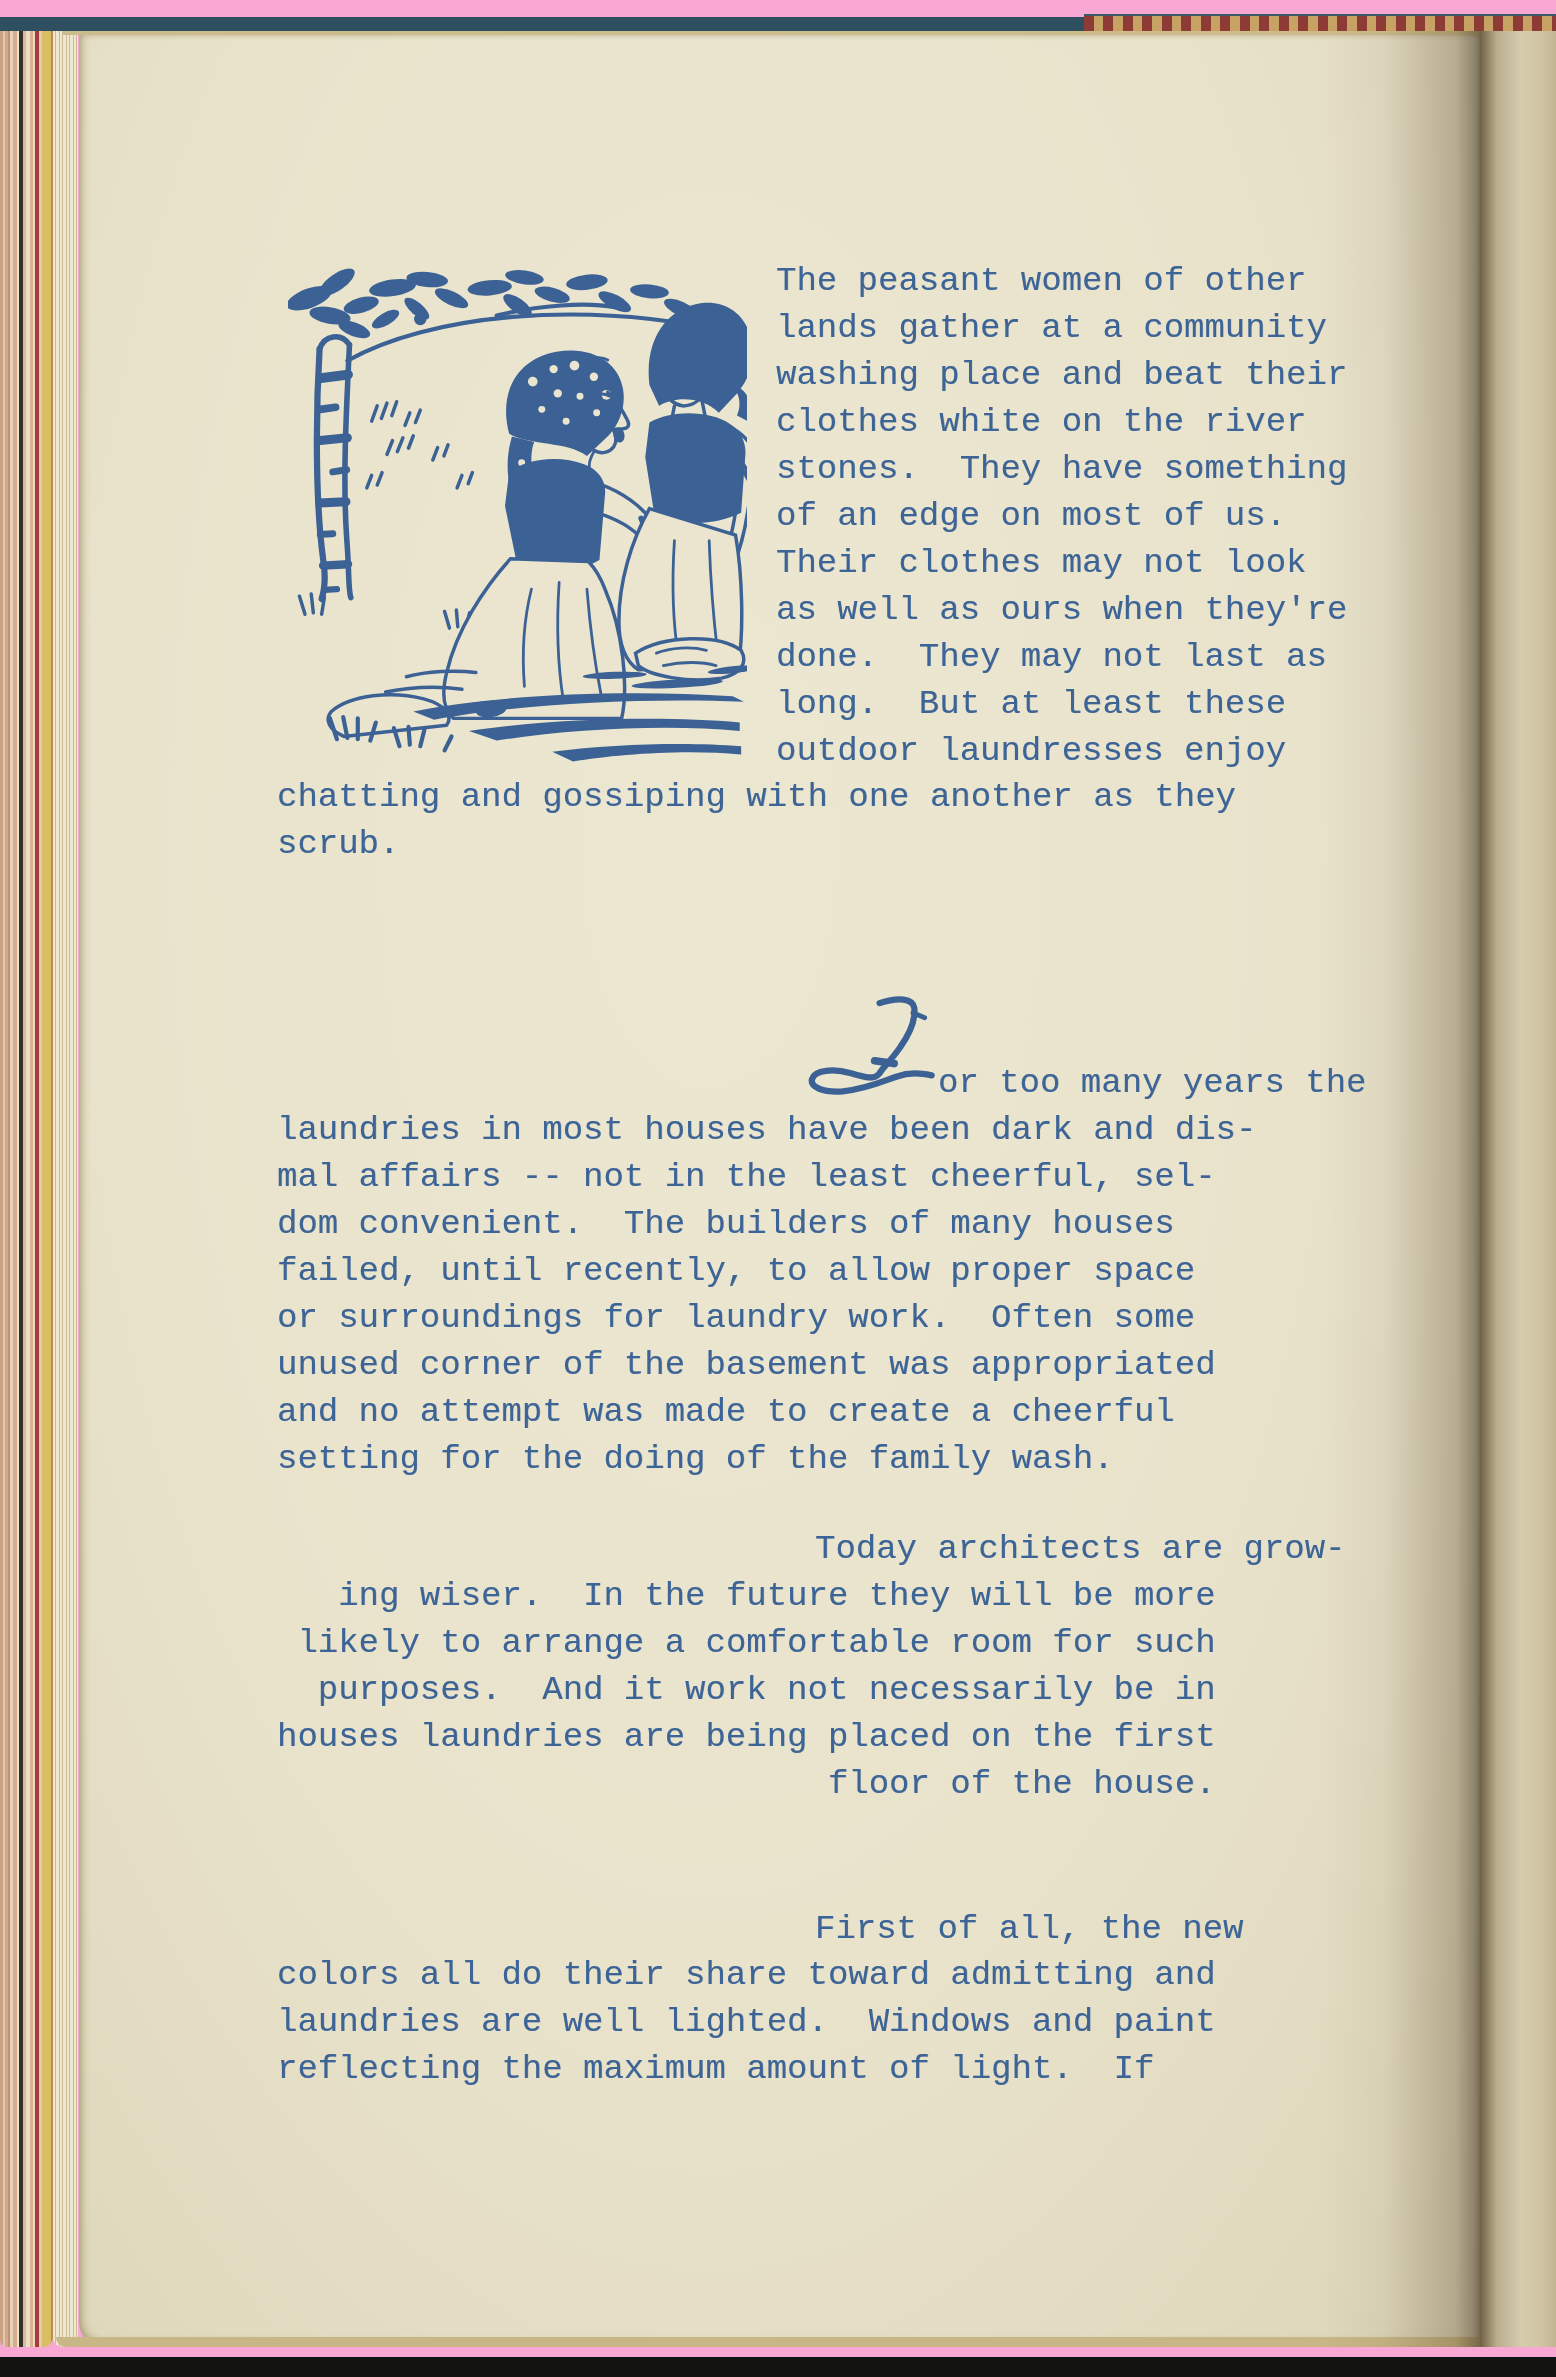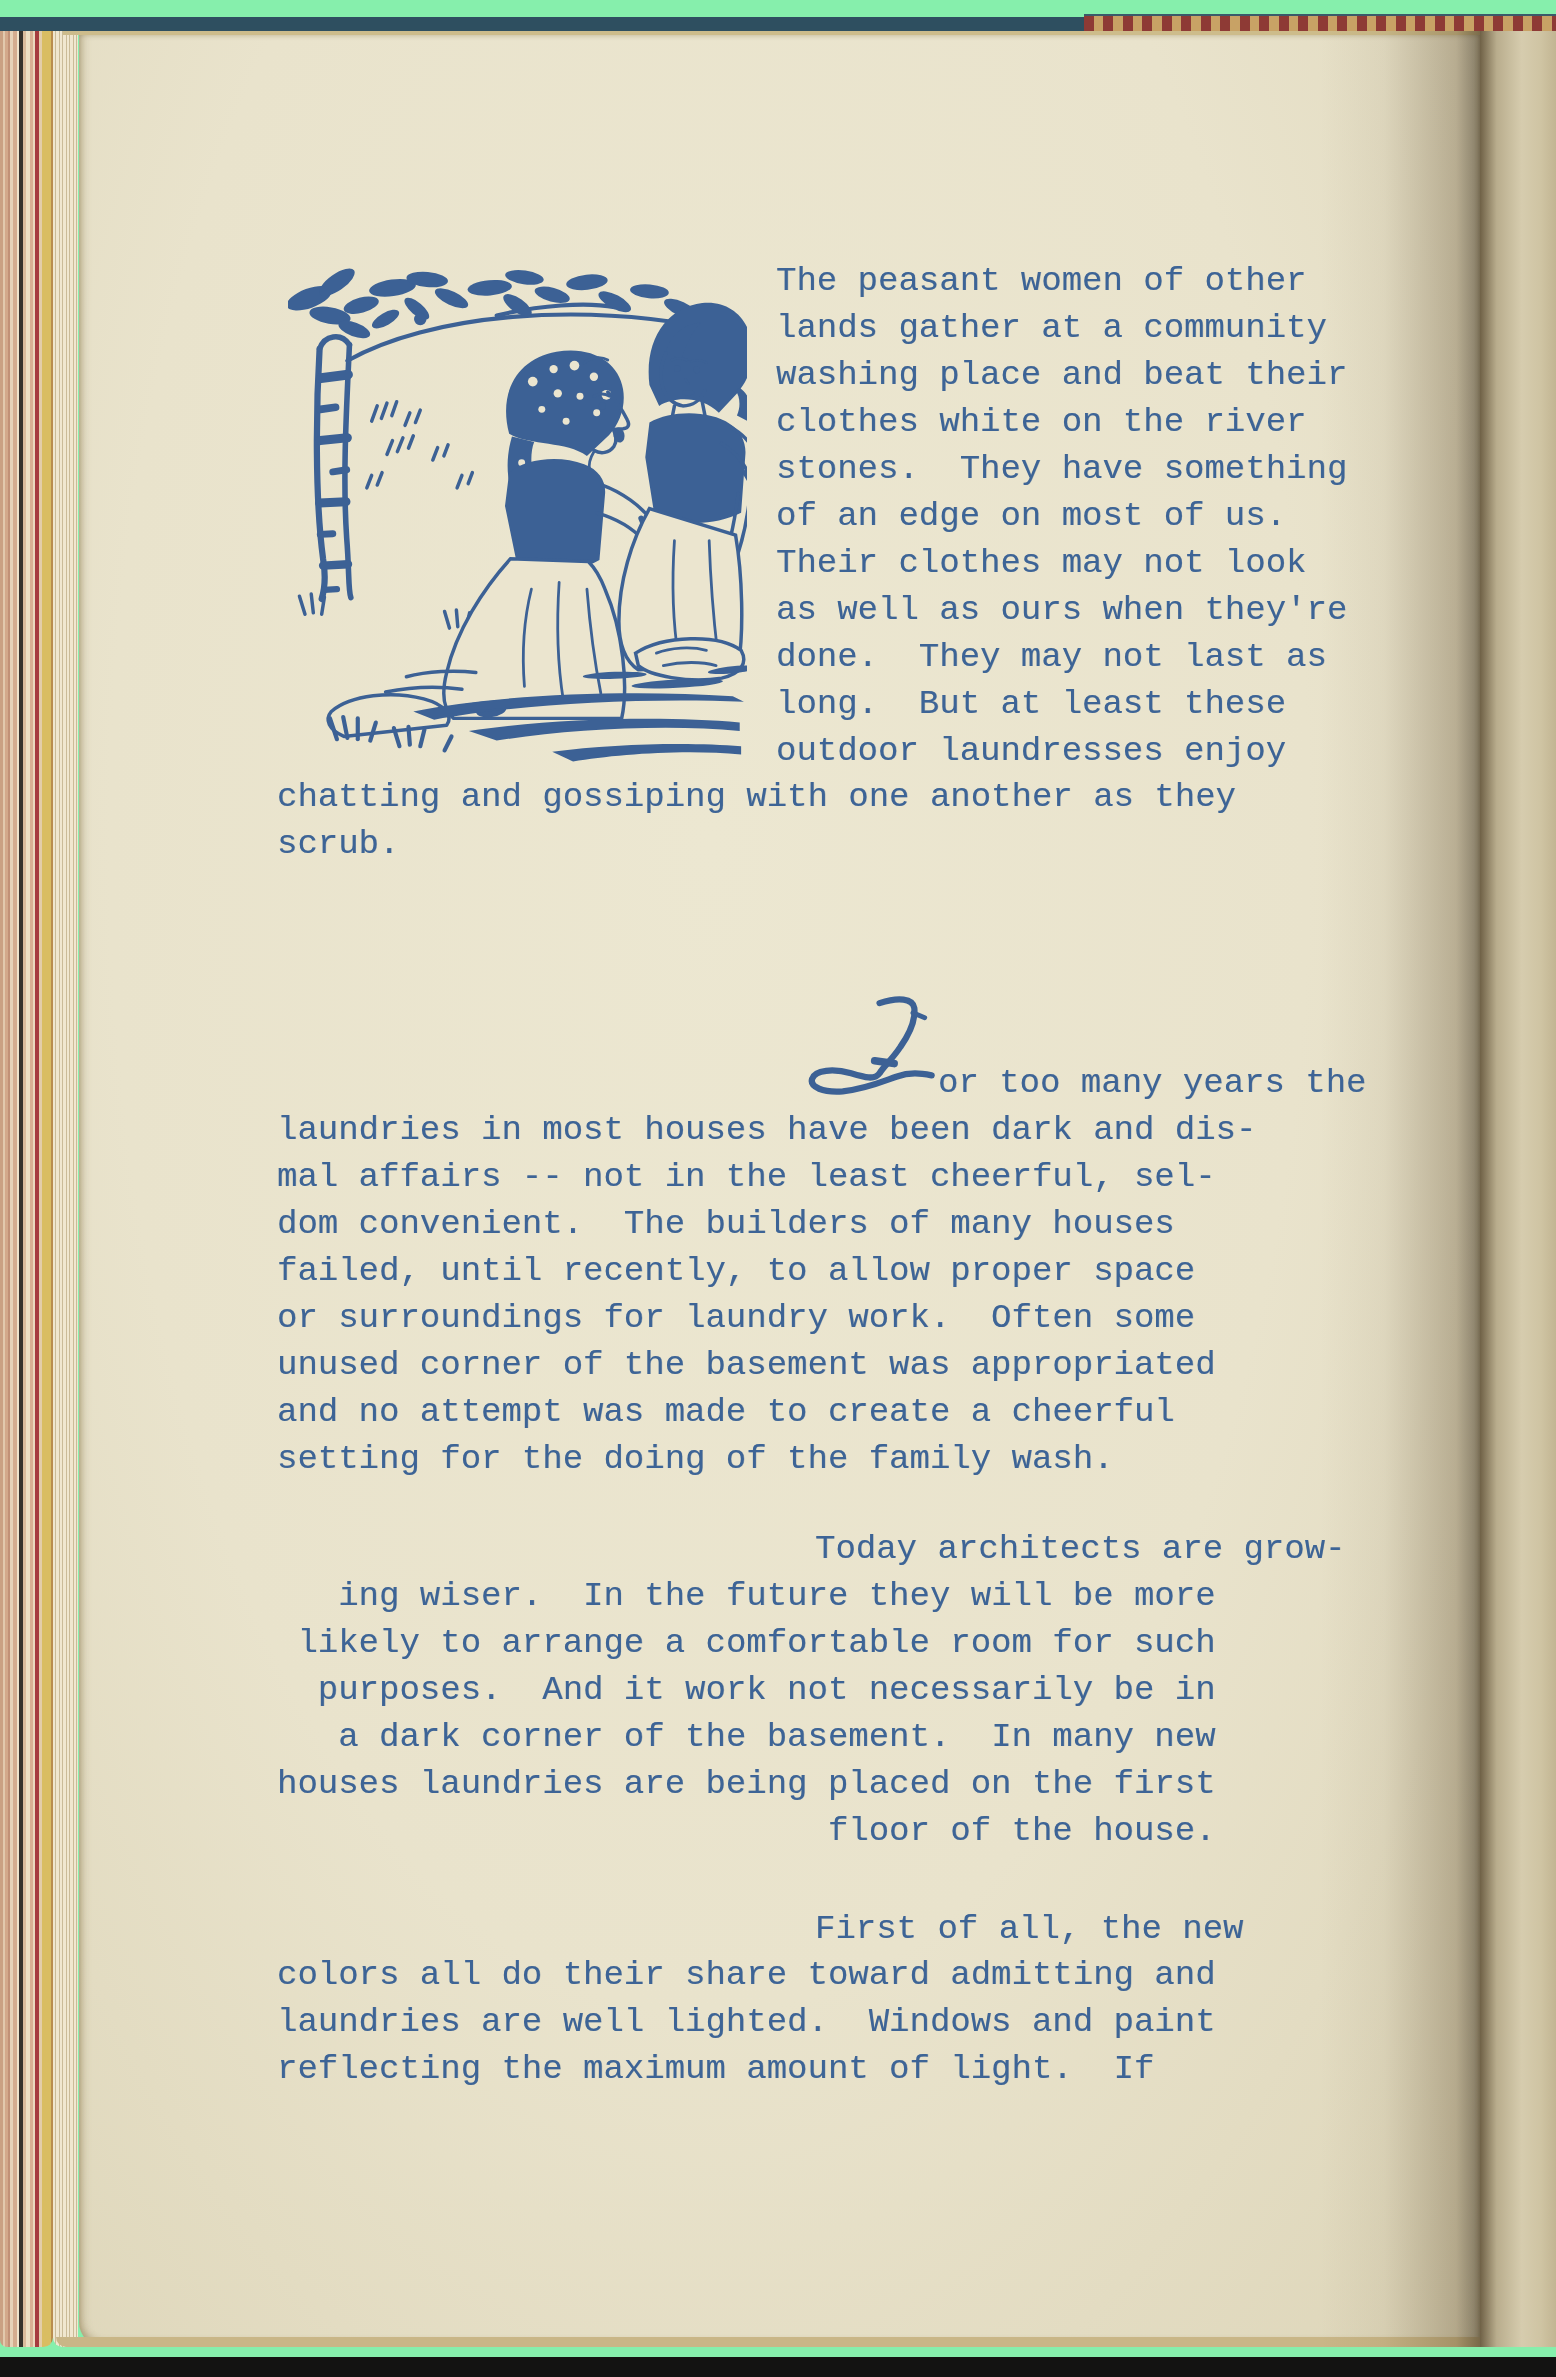--- a/index.html
+++ b/index.html
@@ -1,18 +1,18 @@
 <!DOCTYPE html>
 <html style="font-size:11px"><head>
 <meta charset="utf-8">
 <style>
   html,body{margin:0;padding:0;background:#0e0e0e;}
   #stage{
     position:relative;width:1556px;height:2377px;overflow:hidden;
-    background:#86efac;
+    background:#f9a8d4;
     font-family:"Liberation Sans",sans-serif;
   }
   
   .cover-top{position:absolute;left:0;top:16.7px;width:1556px;height:15.3px;background:#2e4f60;}
   .headband{
     position:absolute;left:1084px;top:14px;width:472px;height:18px;
     background:repeating-linear-gradient(90deg,#8e3a35 0 9.7px,#c8a265 9.7px 19.5px);
     border-top:2.8px solid #3a5a6a;
   }
   .cover-bottom{position:absolute;left:0;top:2357px;width:1556px;height:21px;background:#131312;}
@@ -279,19 +279,19 @@
         <path d="M103,10 C130,1 151,3 153,17 C155,35 147,53 133,73 C121,91 109,101 103,111 C96,121 82,117 62,111 C37,104 10,106 6,119 C2,131 22,139 50,137 C82,134 107,123 127,116 C147,109 162,111 178,114"></path>
         <path d="M151,24 L168,31" stroke-width="7"></path>
         <path d="M96,93 L124,97" stroke-width="11"></path>
       </g>
     </svg>
   </div>
   <div class="tw" style="left:938px;top:1060px;">or too many years the</div>
   <div class="tw" style="left:277px;top:1107px;"><div>laundries in most houses have been dark and dis-</div><div>mal affairs -- not in the least cheerful, sel-</div><div>dom convenient.  The builders of many houses</div><div>failed, until recently, to allow proper space</div><div>or surroundings for laundry work.  Often some</div><div>unused corner of the basement was appropriated</div><div>and no attempt was made to create a cheerful</div><div>setting for the doing of the family wash.</div></div>
 
   <div class="tw" style="left:815px;top:1526px;">Today architects are grow-</div>
-  <div class="tw" style="left:277px;top:1573px;text-align:right;"><div>ing wiser.  In the future they will be more</div><div>likely to arrange a comfortable room for such</div><div>purposes.  And it work not necessarily be in</div><div>a dark corner of the basement.  In many new</div><div>houses laundries are being placed on the first</div><div>floor of the house.</div></div>
+  <div class="tw" style="left:277px;top:1573px;text-align:right;"><div>ing wiser.  In the future they will be more</div><div>likely to arrange a comfortable room for such</div><div>purposes.  And it work not necessarily be in</div><div>houses laundries are being placed on the first</div><div>floor of the house.</div></div>
 
   <div class="tw" style="left:815px;top:1906px;">First of all, the new</div>
   <div class="tw" style="left:277px;top:1952px;"><div>colors all do their share toward admitting and</div><div>laundries are well lighted.  Windows and paint</div><div>reflecting the maximum amount of light.  If</div></div>
 
 </div>
 
 
 </body></html>

